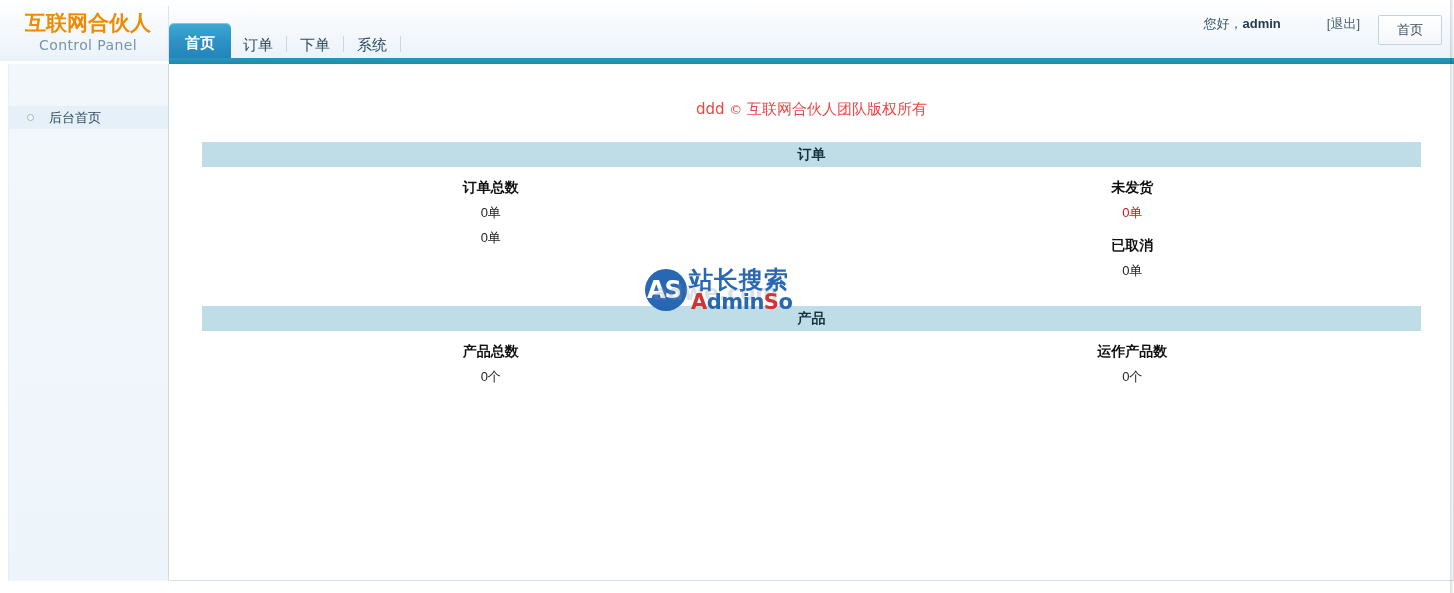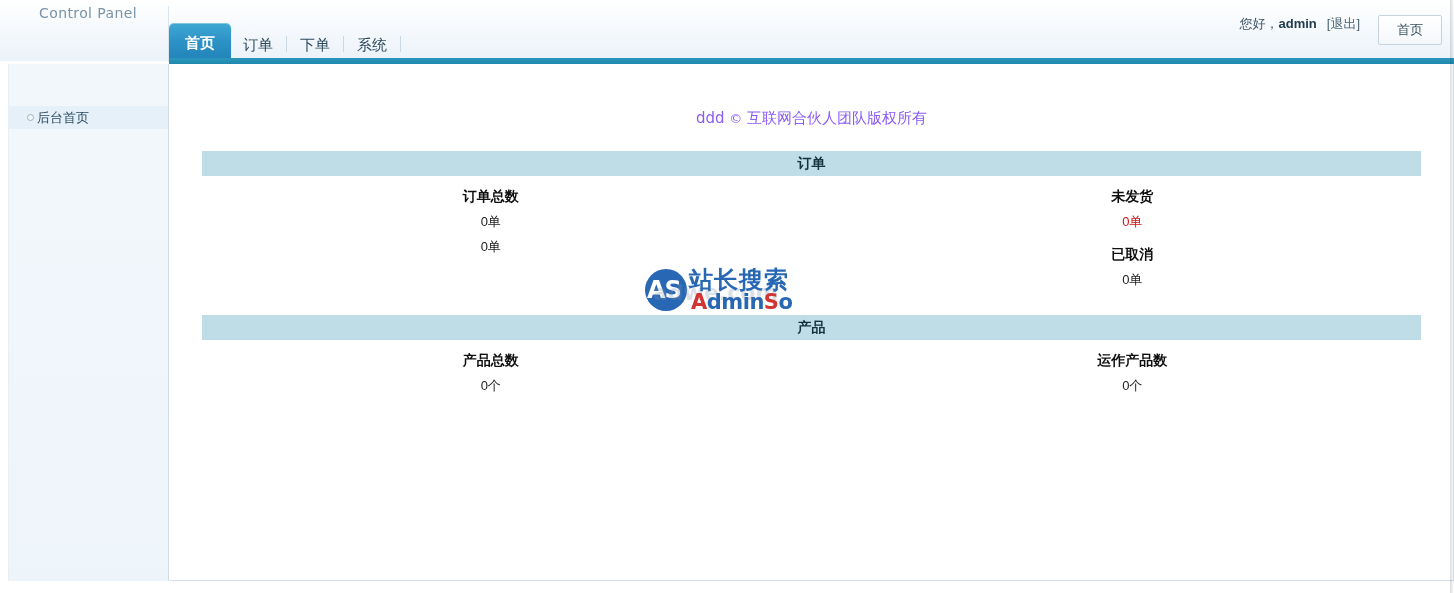--- a/index.html
+++ b/index.html
@@ -111,20 +111,21 @@
   .greet {
     font-size: 13px;
     color: #3c5566;
     white-space: nowrap;
   }
   .greet b { color: #203b4e; }
   .logout {
     font-size: 13px;
     color: #4a6272;
     cursor: pointer;
+    margin-left: 36px;
   }
   .home-btn {
     margin-left: 8px;
     width: 64px;
     height: 30px;
     line-height: 28px;
     text-align: center;
     font-size: 13px;
     color: #3a5160;
     background: linear-gradient(to bottom, #ffffff 0%, #f4f7fa 100%);
@@ -161,21 +162,21 @@
     border-left: 1px solid #e8eef4;
   }
   .side-item {
     position: relative;
     margin-top: 42px;
     height: 23px;
     line-height: 23px;
     background: #e6f0f8;
     font-size: 13px;
     color: #2c4a5e;
-    padding-left: 28px;
+    padding-left: 40px;
     cursor: pointer;
   }
   .side-bullet {
     position: absolute;
     left: 18px; top: 8px;
     width: 7px; height: 7px;
     border: 1px solid #9bb2c2;
     border-radius: 50%;
     background: #f7fbfe;
   }
@@ -185,24 +186,24 @@
     position: absolute;
     left: 170px; top: 0;
     width: 1284px;
     height: 517px;
     background: #ffffff;
     border-right: 1px solid #d6dfe6;
     border-bottom: 1px solid #d6dfe6;
   }
 
   .copyright {
-    margin-top: 45px;
+    margin-top: 36px;
     text-align: center;
     font-size: 15px;
-    color: #8b5cf6;
+    color: #ef4444;
     font-family: "DejaVu Sans", sans-serif;
   }
   .copyright .cmark { font-size: 13px; }
 
   .section-bar {
     margin: 23px 32px 0 32px;
     height: 25px;
     line-height: 25px;
     text-align: center;
     background: #bedde6;
@@ -310,20 +311,21 @@
 </style>
 </head>
 <body>
 
 <div class="page">
 
   <div class="header">
     <div class="header-inner">
 
       <div class="logo-box">
+        <div class="logo-title">互联网合伙人</div>
         <div class="logo-sub">Control Panel</div>
       </div>
 
       <div class="header-divider"></div>
 
       <div class="tabs">
         <div class="tab active">首页</div>
         <div class="tab">订单</div>
         <div class="tab-sep"></div>
         <div class="tab">下单</div>

